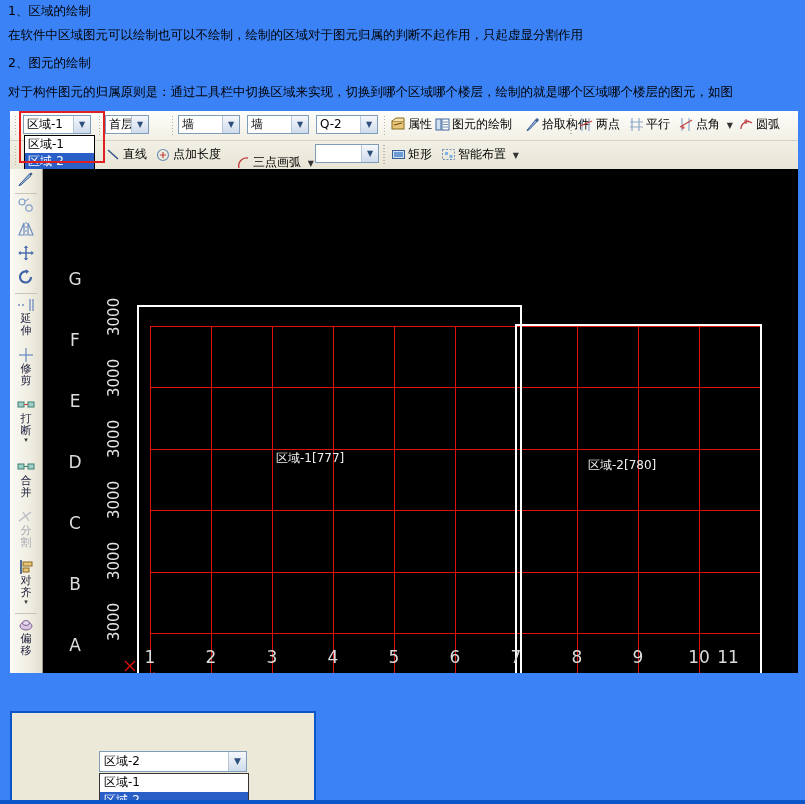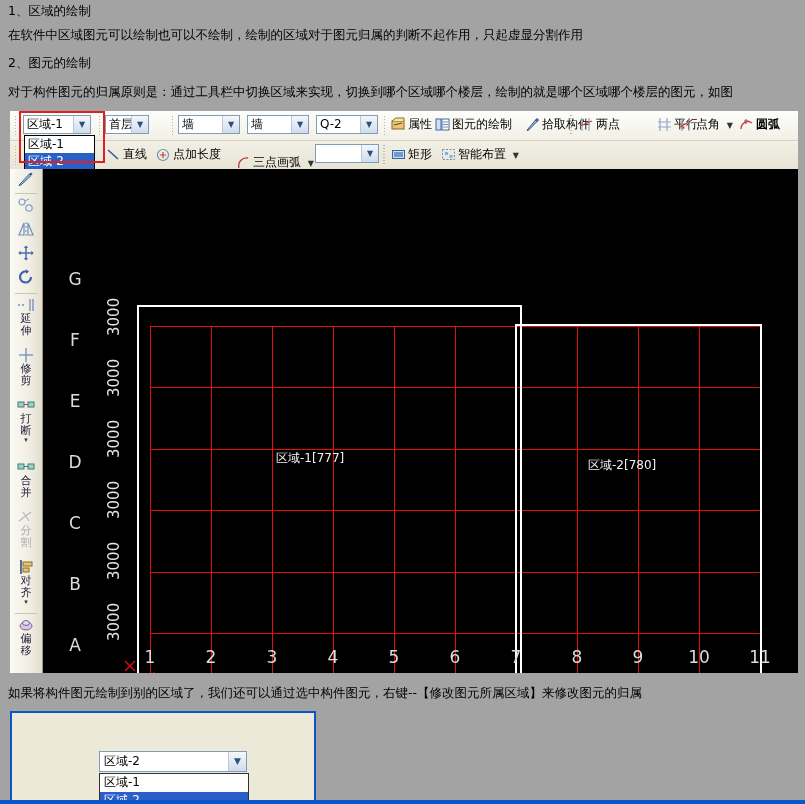--- a/index.html
+++ b/index.html
@@ -7,21 +7,21 @@
     margin: 0;
     padding: 0;
     background: #ffffff;
     font-family: "DejaVu Sans", "Liberation Sans", sans-serif;
   }
   #page {
     position: relative;
     width: 805px;
     height: 804px;
     overflow: hidden;
-    background: #a3a3a3;
+    background: #3b82f6;
   }
 
   
   .article { position: absolute; left: 0; top: 0; width: 805px; }
   .para {
     font-size: 12.5px;
     color: #000;
     line-height: 16px;
     white-space: nowrap;
     position: absolute;
@@ -348,21 +348,21 @@
         <div class="tbtn" style="left:568px;">
           <span class="ico">
             <svg width="15" height="15" viewBox="0 0 15 15">
               <path d="M3 1v13M10 1v13" stroke="#8fa8c8" stroke-width="1.2"></path>
               <path d="M1 9 L13 4" stroke="#c04040" stroke-width="1.2"></path>
             </svg>
           </span>
           <span>两点</span>
         </div>
 
-        <div class="tbtn" style="left:646px;">
+        <div class="tbtn" style="left:618px;">
           <span class="ico">
             <svg width="15" height="15" viewBox="0 0 15 15">
               <path d="M3 1v13M10 1v13" stroke="#8fa8c8" stroke-width="1.2"></path>
               <path d="M1 5h13M1 10h13" stroke="#8fa8c8" stroke-width="1.2"></path>
             </svg>
           </span>
           <span>平行</span>
         </div>
 
         <div class="tbtn" style="left:668px;">
@@ -370,21 +370,21 @@
             <svg width="15" height="15" viewBox="0 0 15 15">
               <path d="M3 1v13M10 1v13" stroke="#8fa8c8" stroke-width="1.2"></path>
               <path d="M1 10 L13 3" stroke="#c04040" stroke-width="1.2"></path>
               <circle cx="4" cy="10.5" r="1.6" fill="#d05a5a"></circle>
             </svg>
           </span>
           <span>点角</span>
           <span class="caret">▼</span>
         </div>
 
-        <div class="tbtn" style="left:728px;font-weight:bold;">
+        <div class="tbtn" style="left:728px;">
           <span class="ico">
             <svg width="15" height="15" viewBox="0 0 15 15">
               <path d="M2 12 A7 7 0 0 1 13 6" fill="none" stroke="#c04040" stroke-width="1.3"></path>
               <path d="M7 2v5M5 4h5" stroke="#c04040" stroke-width="1.1"></path>
             </svg>
           </span>
           <span>圆弧</span>
         </div>
       </div>
 
@@ -635,35 +635,34 @@
       <div class="axis-lbl" style="left:97px;  top:478px; width:20px;">1</div>
       <div class="axis-lbl" style="left:158px; top:478px; width:20px;">2</div>
       <div class="axis-lbl" style="left:219px; top:478px; width:20px;">3</div>
       <div class="axis-lbl" style="left:280px; top:478px; width:20px;">4</div>
       <div class="axis-lbl" style="left:341px; top:478px; width:20px;">5</div>
       <div class="axis-lbl" style="left:402px; top:478px; width:20px;">6</div>
       <div class="axis-lbl" style="left:463px; top:478px; width:20px;">7</div>
       <div class="axis-lbl" style="left:524px; top:478px; width:20px;">8</div>
       <div class="axis-lbl" style="left:585px; top:478px; width:20px;">9</div>
       <div class="axis-lbl" style="left:643px; top:478px; width:26px;">10</div>
-      <div class="axis-lbl" style="left:704px; top:478px; width:26px;">11</div>
+      <div class="axis-lbl" style="left:672px; top:478px; width:26px;">11</div>
 
       <div class="origin-mark" style="left:56px; top:490px;">
         <svg width="70" height="32" viewBox="0 0 70 32">
           <text x="0" y="24" fill="#2d5fd0" font-size="14" font-family="DejaVu Sans">Z</text>
           <circle cx="16" cy="19" r="4" fill="#2d6fe0"></circle>
           <path d="M18 19 H56" stroke="#e01010" stroke-width="4"></path>
           <path d="M66 19 L54 13 L54 25 Z" fill="#e01010"></path>
           <path d="M26 2 L36 12 M36 2 L26 12" stroke="#e01010" stroke-width="1.4"></path>
         </svg>
       </div>
     </div>
   </div>
 
-  <div class="p4">如果将构件图元绘制到别的区域了，我们还可以通过选中构件图元，右键--【修改图元所属区域】来修改图元的归属</div>
 
   <div class="dialog">
     <div class="dlg-body">
       <div class="dlg-combo">
         <span>区域-2</span>
         <span class="arrow">▼</span>
       </div>
       <div class="dlg-list">
         <div class="opt">区域-1</div>
         <div class="opt sel">区域-2</div>

